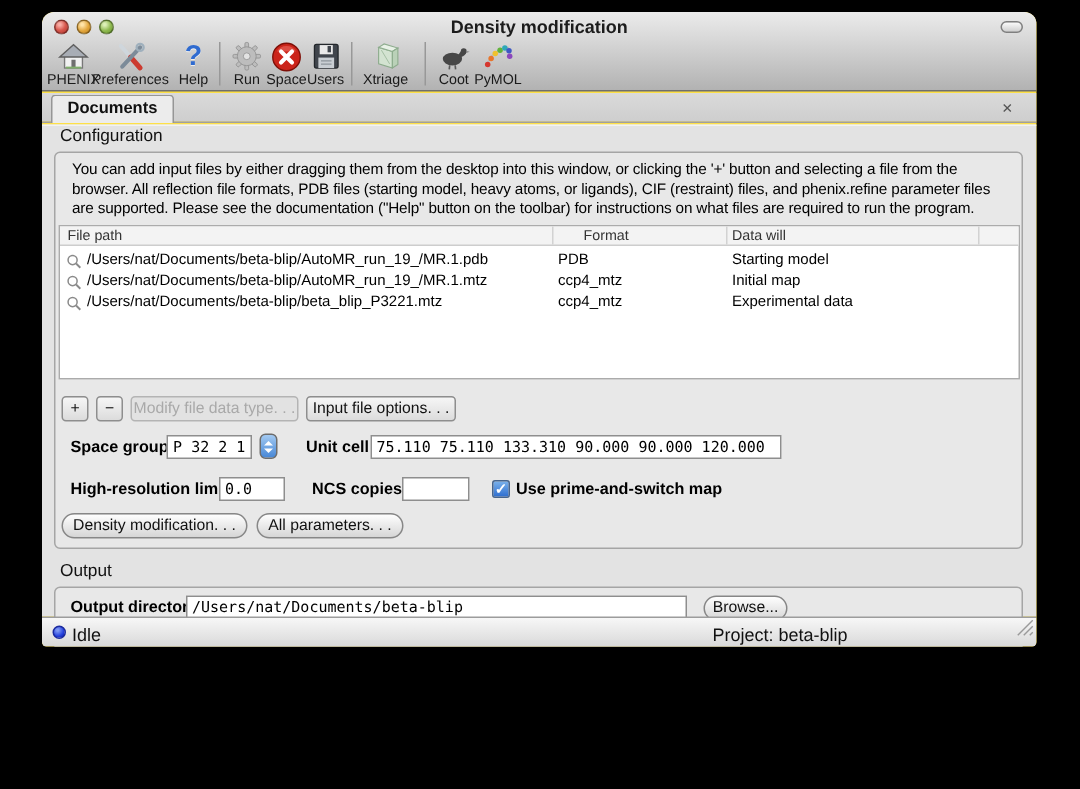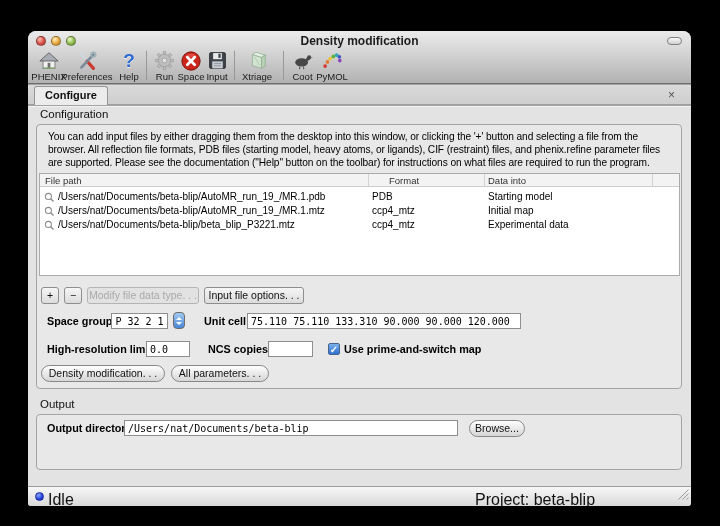--- a/index.html
+++ b/index.html
@@ -1,18 +1,18 @@
 <!DOCTYPE html>
 <html><head>
 <meta charset="utf-8">
 <style>
   html,body{margin:0;padding:0;background:#000;width:720px;height:526px;overflow:hidden;
     font-family:"Liberation Sans",sans-serif;-webkit-font-smoothing:antialiased;}
   *{box-sizing:border-box;}
-  .window{position:absolute;left:28px;top:31px;width:663px;height:475px;background:#a3a3a3;
+  .window{position:absolute;left:28px;top:8px;width:663px;height:423px;background:#fde047;
     border-radius:8px 8px 3px 3px;overflow:hidden;}
   
   .header{position:absolute;left:0;top:0;right:0;height:53px;
     background:linear-gradient(#ebebeb,#d8d8d8 35%,#b2b2b2 100%);
     border-bottom:1px solid #6e6e6e;}
   .win-title{position:absolute;left:0;right:0;top:3px;text-align:center;font-size:12px;
     font-weight:bold;color:#1c1c1c;}
   .lights{position:absolute;left:8px;top:5px;display:flex;gap:5px;}
   .light{width:10px;height:10px;border-radius:50%;border:1px solid rgba(0,0,0,.35);}
   .light.red{background:radial-gradient(circle at 35% 30%,#f9ada5 10%,#d8584e 50%,#b2372d 95%);}
@@ -60,21 +60,21 @@
   .arr-up{width:0;height:0;border-left:3px solid transparent;border-right:3px solid transparent;border-bottom:3px solid #fff;}
   .arr-dn{width:0;height:0;border-left:3px solid transparent;border-right:3px solid transparent;border-top:3px solid #fff;}
   .checkbox{position:absolute;width:12px;height:12px;border:1px solid #46648c;border-radius:2px;
     background:linear-gradient(#79b0ea,#2f6fd0);color:#fff;font-size:10px;font-weight:bold;
     line-height:11px;text-align:center;}
   
   .statusbar{position:absolute;left:0;right:0;bottom:0;height:20px;
     background:linear-gradient(#f7f7f7,#d9d9d9);border-top:1px solid #9c9c9c;}
   .led{position:absolute;left:7px;top:5px;width:9px;height:9px;border-radius:50%;
     background:radial-gradient(circle at 35% 30%,#7d97f2 10%,#2440dd 60%,#101fa0 95%);border:1px solid #1b2a9e;}
-  .st-text{position:absolute;top:4px;font-size:16px;color:#111;text-align:center;}
+  .st-text{position:absolute;top:4px;font-size:12px;color:#111;text-align:center;}
   .grip{position:absolute;right:2px;bottom:2px;}
 </style>
 </head>
 <body>
 
 <div class="window">
 
   <div class="header">
     <div class="lights">
       <div class="light red"></div>
@@ -147,21 +147,21 @@
       <div class="tb-icon">
         <svg width="21" height="21" viewBox="0 0 24 24">
           <rect x="3" y="3" width="18" height="18" rx="1.5" fill="#40454c" stroke="#23272b"></rect>
           <rect x="7" y="3.5" width="10" height="7" fill="#e9e9e9"></rect>
           <rect x="13" y="4.2" width="2.6" height="4.8" fill="#40454c"></rect>
           <rect x="6" y="13" width="12" height="8" fill="#c9ced3"></rect>
           <line x1="8" y1="15.5" x2="16" y2="15.5" stroke="#8d949b"></line>
           <line x1="8" y1="18" x2="16" y2="18" stroke="#8d949b"></line>
         </svg>
       </div>
-      <div class="tb-label">Input</div>
+      <div class="tb-label">Users</div>
     </div>
     <div class="tb-sep" style="left:206px;"></div>
 
     <div class="tb-item" style="left:209px;width:40px;">
       <div class="tb-icon">
         <svg width="22" height="22" viewBox="0 0 24 24">
           <g opacity="0.9">
             <polygon points="7,5 17,8 17,20 7,17" fill="#d4e6d2" stroke="#86a886" stroke-width="0.8"></polygon>
             <polygon points="7,5 11,2.5 21,5.5 17,8" fill="#eaf4e8" stroke="#86a886" stroke-width="0.8"></polygon>
             <polygon points="17,8 21,5.5 21,17.5 17,20" fill="#b8d2b6" stroke="#86a886" stroke-width="0.8"></polygon>
@@ -198,37 +198,37 @@
           <circle cx="17" cy="5.5" r="2" fill="#2ea8b8"></circle>
           <circle cx="20" cy="7.5" r="2" fill="#3d58c4"></circle>
           <circle cx="20.5" cy="11.5" r="2" fill="#8b47bd"></circle>
         </svg>
       </div>
       <div class="tb-label">PyMOL</div>
     </div>
   </div>
 
   <div class="tabbar">
-    <div class="tab">Configure</div>
+    <div class="tab">Documents</div>
     <div class="tab-close">×</div>
   </div>
 
   <div class="panel">
 
     <div class="section-h" style="top:1px;">Configuration</div>
 
     <div class="groupbox" style="top:17px;height:265px;">
 
       <div class="desc">You can add input files by either dragging them from the desktop into this window, or clicking the '+' button and selecting a file from the browser. All reflection file formats, PDB files (starting model, heavy atoms, or ligands), CIF (restraint) files, and phenix.refine parameter files are supported.  Please see the documentation ("Help" button on the toolbar) for instructions on what files are required to run the program.</div>
 
       <div class="filetable">
         <div class="ft-header">
           <div class="ft-h" style="left:5px;">File path</div>
           <div class="ft-h" style="left:332px;padding-left:17px;">Format</div>
-          <div class="ft-h" style="left:448px;">Data into</div>
+          <div class="ft-h" style="left:448px;">Data will</div>
           <div class="ft-vsep" style="left:328px;"></div>
           <div class="ft-vsep" style="left:444px;"></div>
           <div class="ft-vsep" style="left:612px;"></div>
         </div>
         <div class="ft-row" style="top:17px;">
           <span class="mag"><svg width="11" height="11" viewBox="0 0 12 12">
                 <circle cx="4.8" cy="4.8" r="3.3" fill="none" stroke="#8a8a8a" stroke-width="1.1"></circle>
                 <line x1="7.3" y1="7.3" x2="10.4" y2="10.4" stroke="#8a8a8a" stroke-width="1.4"></line>
               </svg></span>
           <span class="ft-cell" style="left:18px;">/Users/nat/Documents/beta-blip/AutoMR_run_19_/MR.1.pdb</span>

